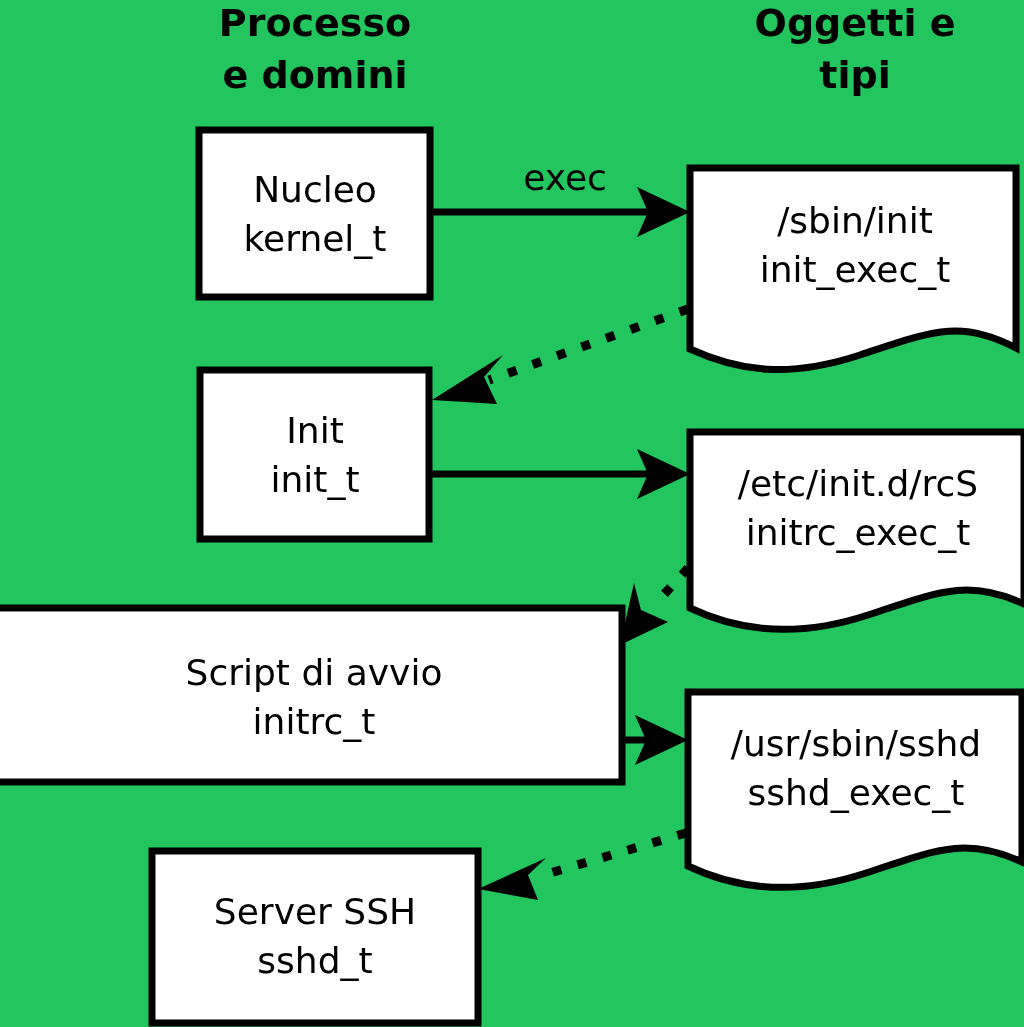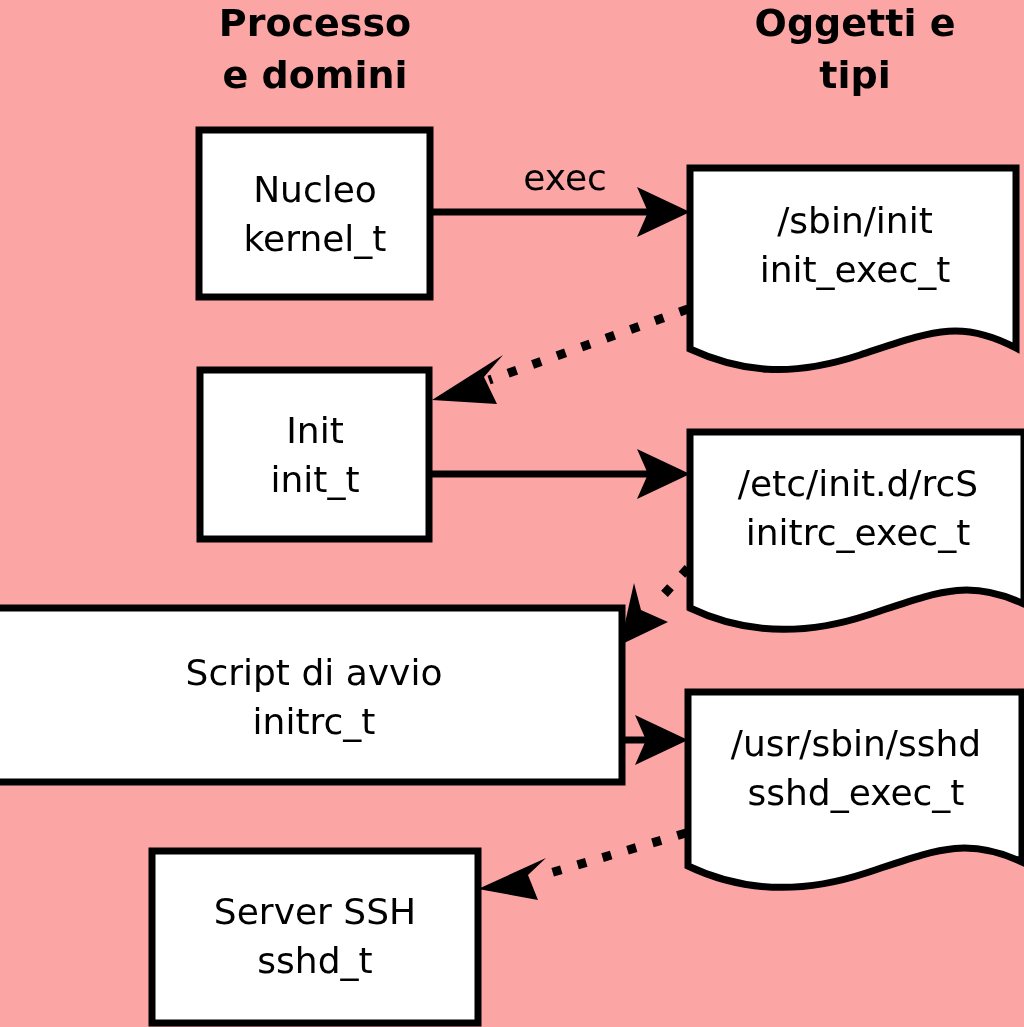--- a/index.html
+++ b/index.html
@@ -10,21 +10,21 @@
   body {
     width: 1024px;
     height: 1027px;
     overflow: hidden;
     font-family: "DejaVu Sans", "Liberation Sans", sans-serif;
   }
   #diagram-root {
     position: relative;
     width: 1024px;
     height: 1027px;
-    background: #fca5a5;
+    background: #22c55e;
   }
   svg#diagram-svg {
     display: block;
     width: 1024px;
     height: 1027px;
   }
   .col-header {
     font-family: "DejaVu Sans", "Liberation Sans", sans-serif;
     font-weight: bold;
     font-size: 38px;

